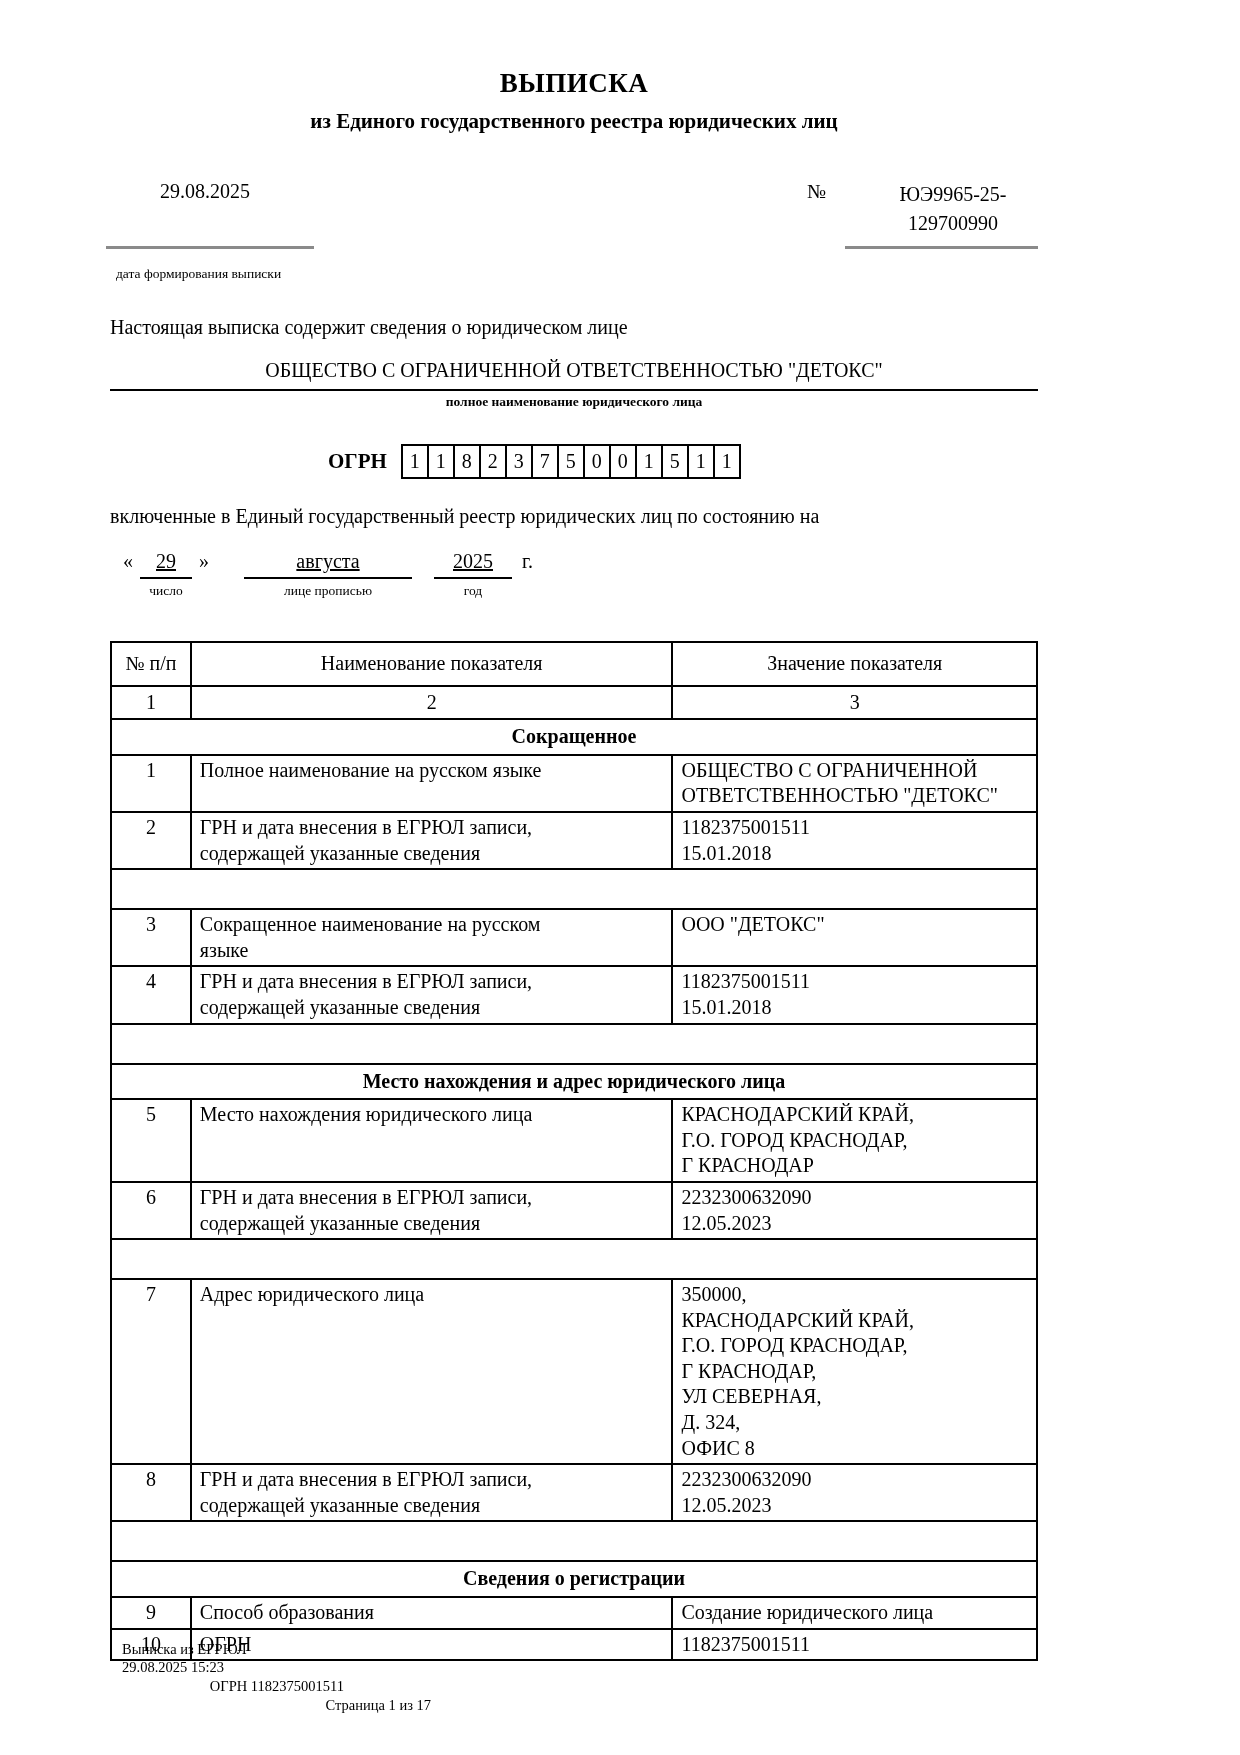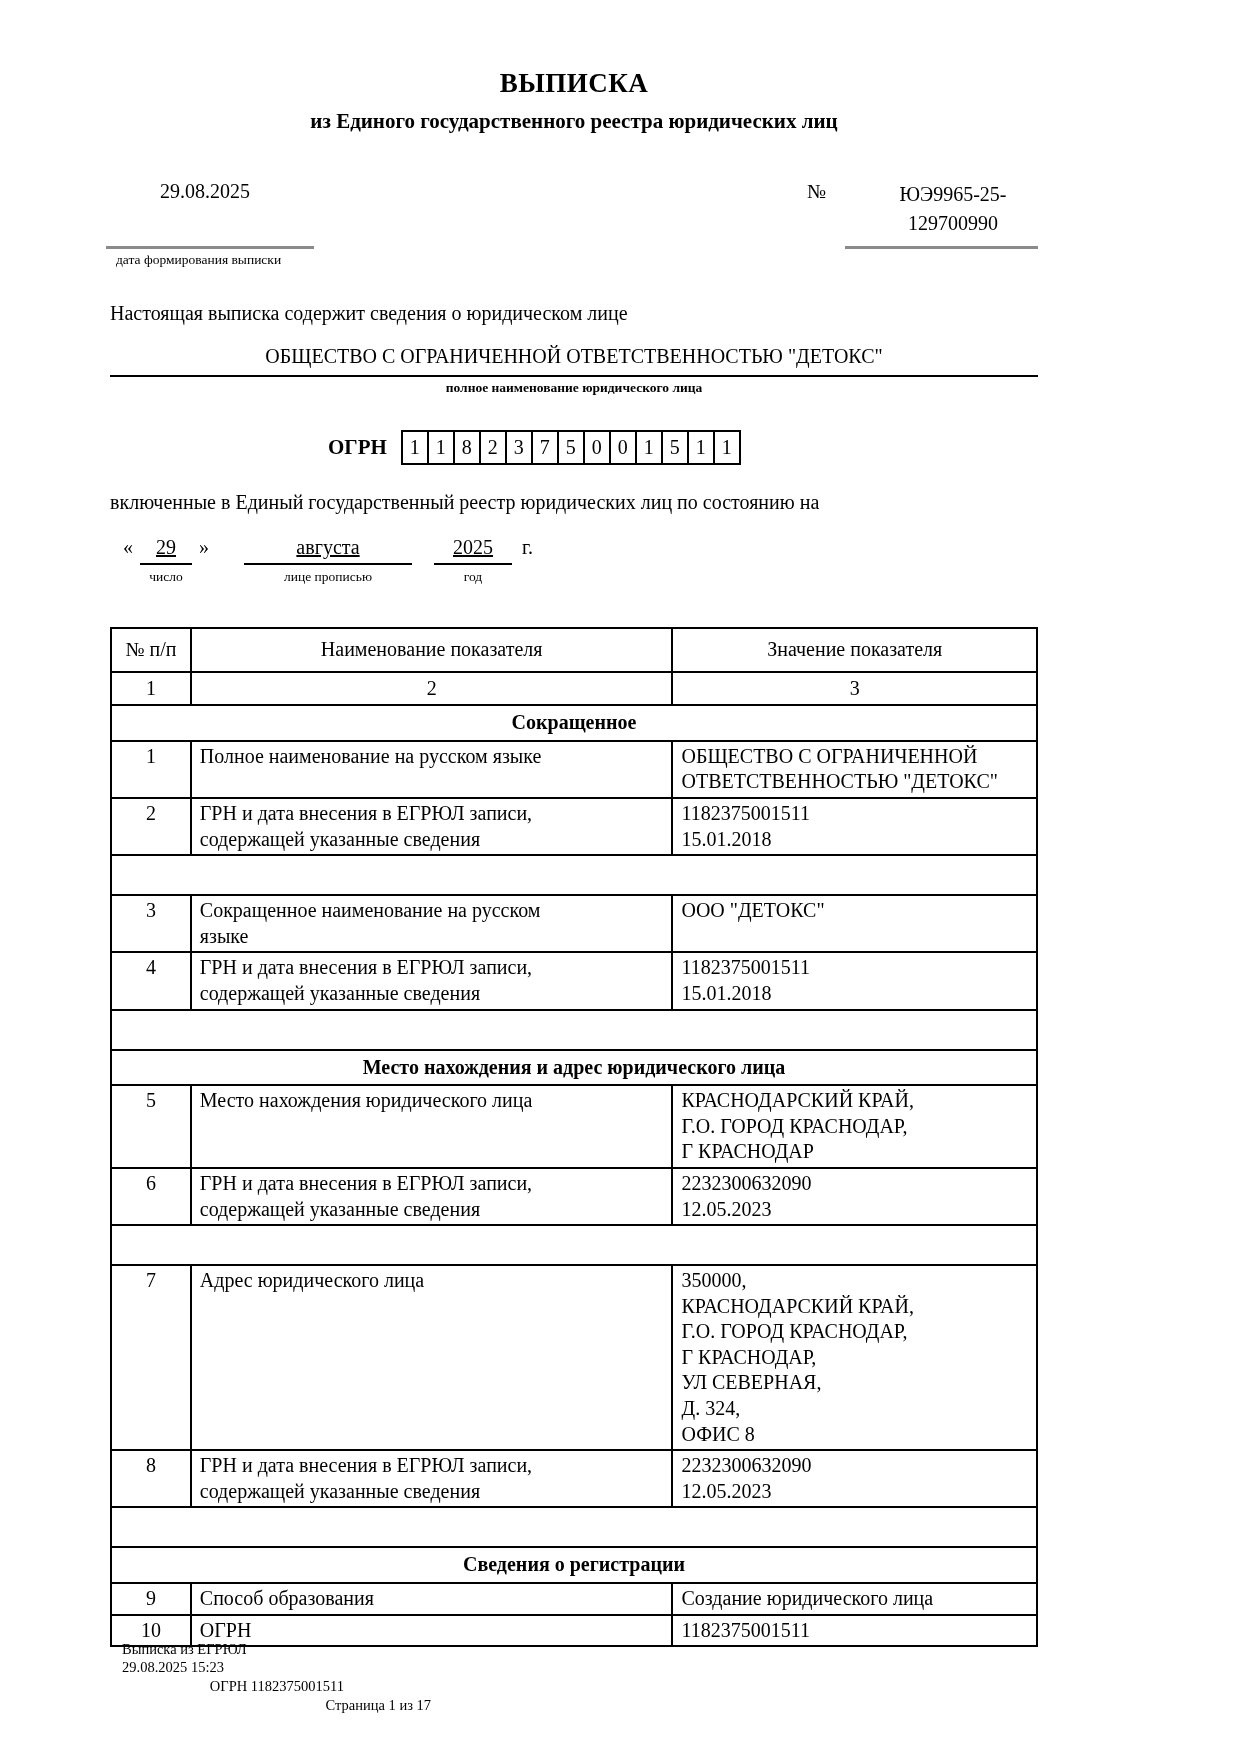--- a/index.html
+++ b/index.html
@@ -11,21 +11,21 @@
   .doc-subtitle{margin-top:10px;text-align:center;font-size:21px;font-weight:700;}
 
   .ref-row{margin-top:46px;display:flex;justify-content:space-between;font-size:20px;}
   .ref-date{margin-left:50px;}
   .ref-num{display:flex;gap:42px;align-items:flex-start;}
   .ref-num-value{width:170px;text-align:center;line-height:1.45;}
 
   .underline-row{margin-top:8px;position:relative;height:3px;}
   .u-left{position:absolute;left:-4px;top:0;width:208px;border-top:3px solid #8a8a8a;}
   .u-right{position:absolute;right:0;top:0;width:193px;border-top:3px solid #8a8a8a;}
-  .ref-caption{margin-top:3px;margin-left:6px;font-size:13.5px;}
+  .ref-caption{margin-top:17px;margin-left:6px;font-size:13.5px;}
 
   .intro-lead{margin-top:34px;font-size:20px;}
   .company-name{margin-top:20px;text-align:center;font-size:20px;padding-bottom:7px;border-bottom:2px solid #000;}
   .company-caption{margin-top:3px;text-align:center;font-size:13.5px;font-weight:bold;}
 
   .ogrn-row{margin-top:34px;display:flex;align-items:center;margin-left:218px;}
   .ogrn-label{font-size:21px;font-weight:700;margin-right:14px;}
   .ogrn-boxes{display:flex;}
   .ogrn-box{width:24px;height:31px;border:2px solid #000;margin-left:-2px;
             display:flex;align-items:center;justify-content:center;font-size:20px;}

